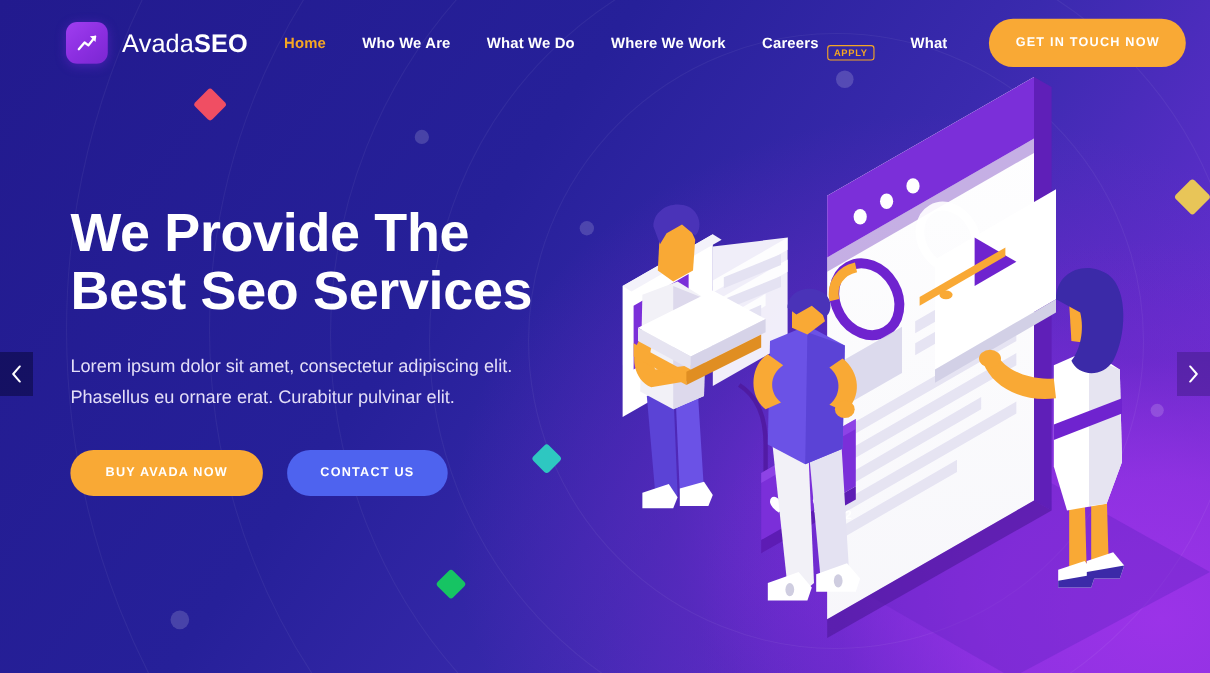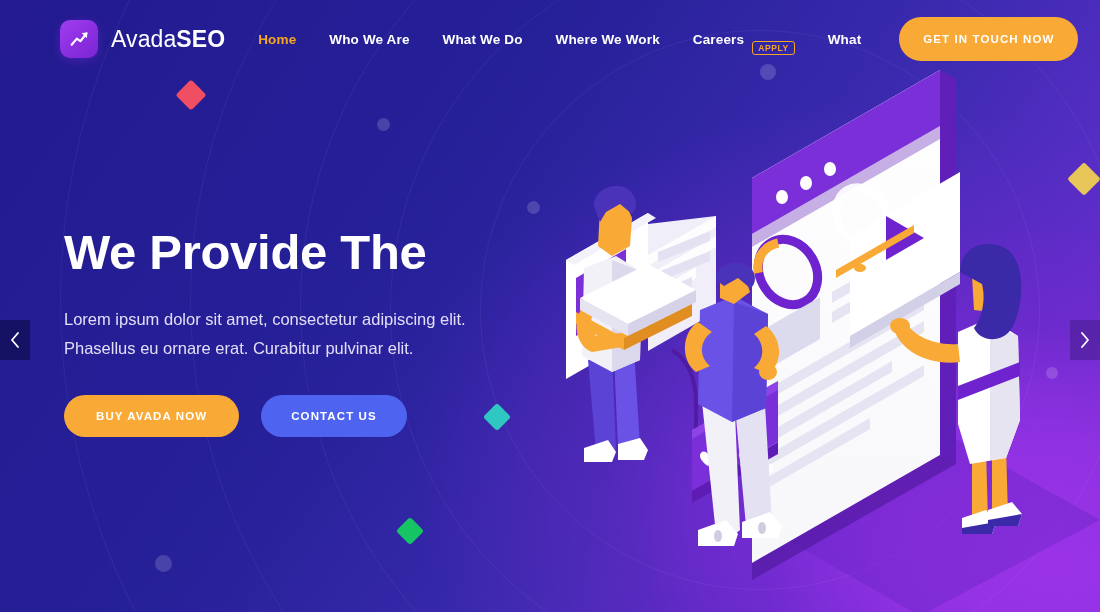--- a/index.html
+++ b/index.html
@@ -68,21 +68,21 @@
   }
   .cta-nav {
     margin-left:38px;
     background:#f9a935; color:#ffffff;
     font-size:11.5px; font-weight:700; letter-spacing:1.1px;
     padding:16px 24px; border-radius:30px; border:none; cursor:pointer;
     white-space:nowrap;
   }
 
   
-  .hero { position:absolute; left:64px; top:186px; z-index:30; width:470px;margin-top:40px; }
+  .hero { position:absolute; left:64px; top:186px; z-index:30; width:470px; }
   .hero h1 {
     color:#ffffff; font-size:49px; line-height:1.09; font-weight:700;
     letter-spacing:-0.3px;
   }
   .hero p {
     color:#e3def7; font-size:16.5px; line-height:1.72; margin-top:26px;
     font-weight:400;
   }
   .hero-btns { display:flex; margin-top:33px;align-items:flex-end; }
   .btn {
@@ -305,20 +305,21 @@
         <span class="apply-badge">APPLY</span>
       </span>
       <span class="nav-item">What</span>
       <button class="cta-nav">GET IN TOUCH NOW</button>
     </nav>
   </div>
 
   <div class="hero">
     <h1>
       <span>We Provide The</span><br>
+      <span>Best Seo Services</span>
     </h1>
     <p>
       <span>Lorem ipsum dolor sit amet, consectetur adipiscing elit.</span><br>
       <span>Phasellus eu ornare erat. Curabitur pulvinar elit.</span>
     </p>
     <div class="hero-btns">
       <button class="btn btn-primary">BUY AVADA NOW</button>
       <button class="btn btn-secondary">CONTACT US</button>
     </div>
   </div>

